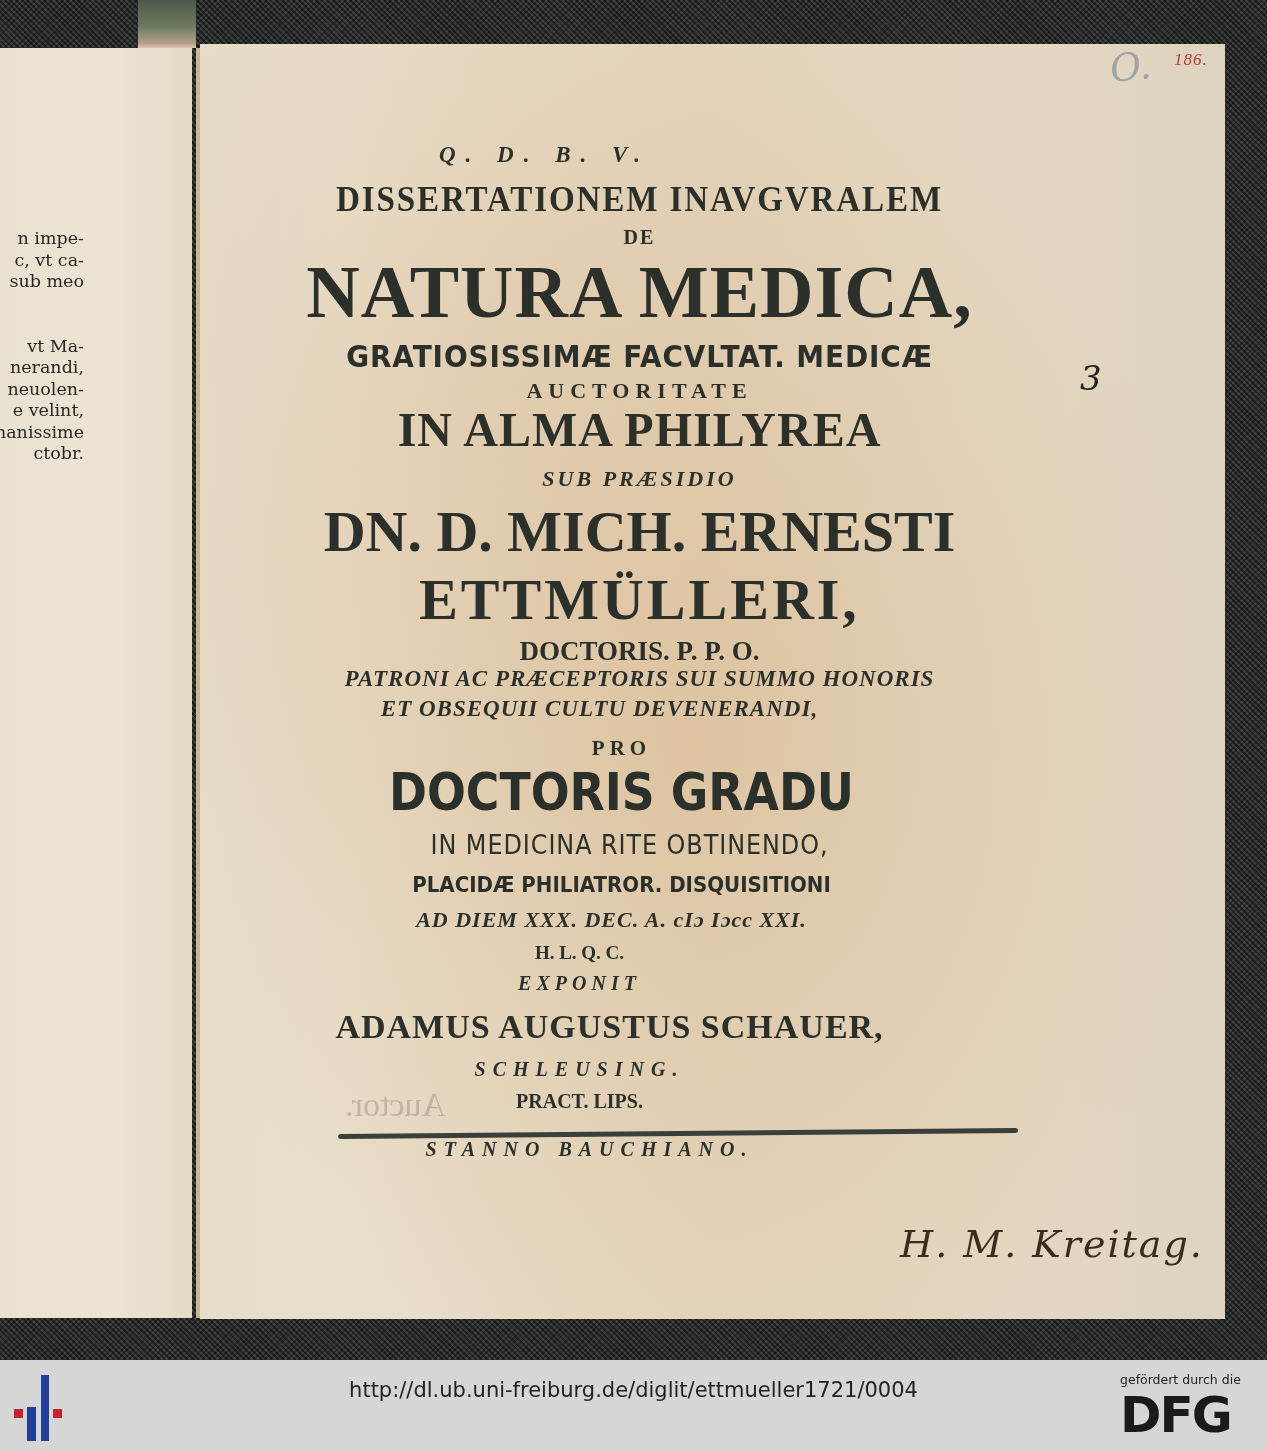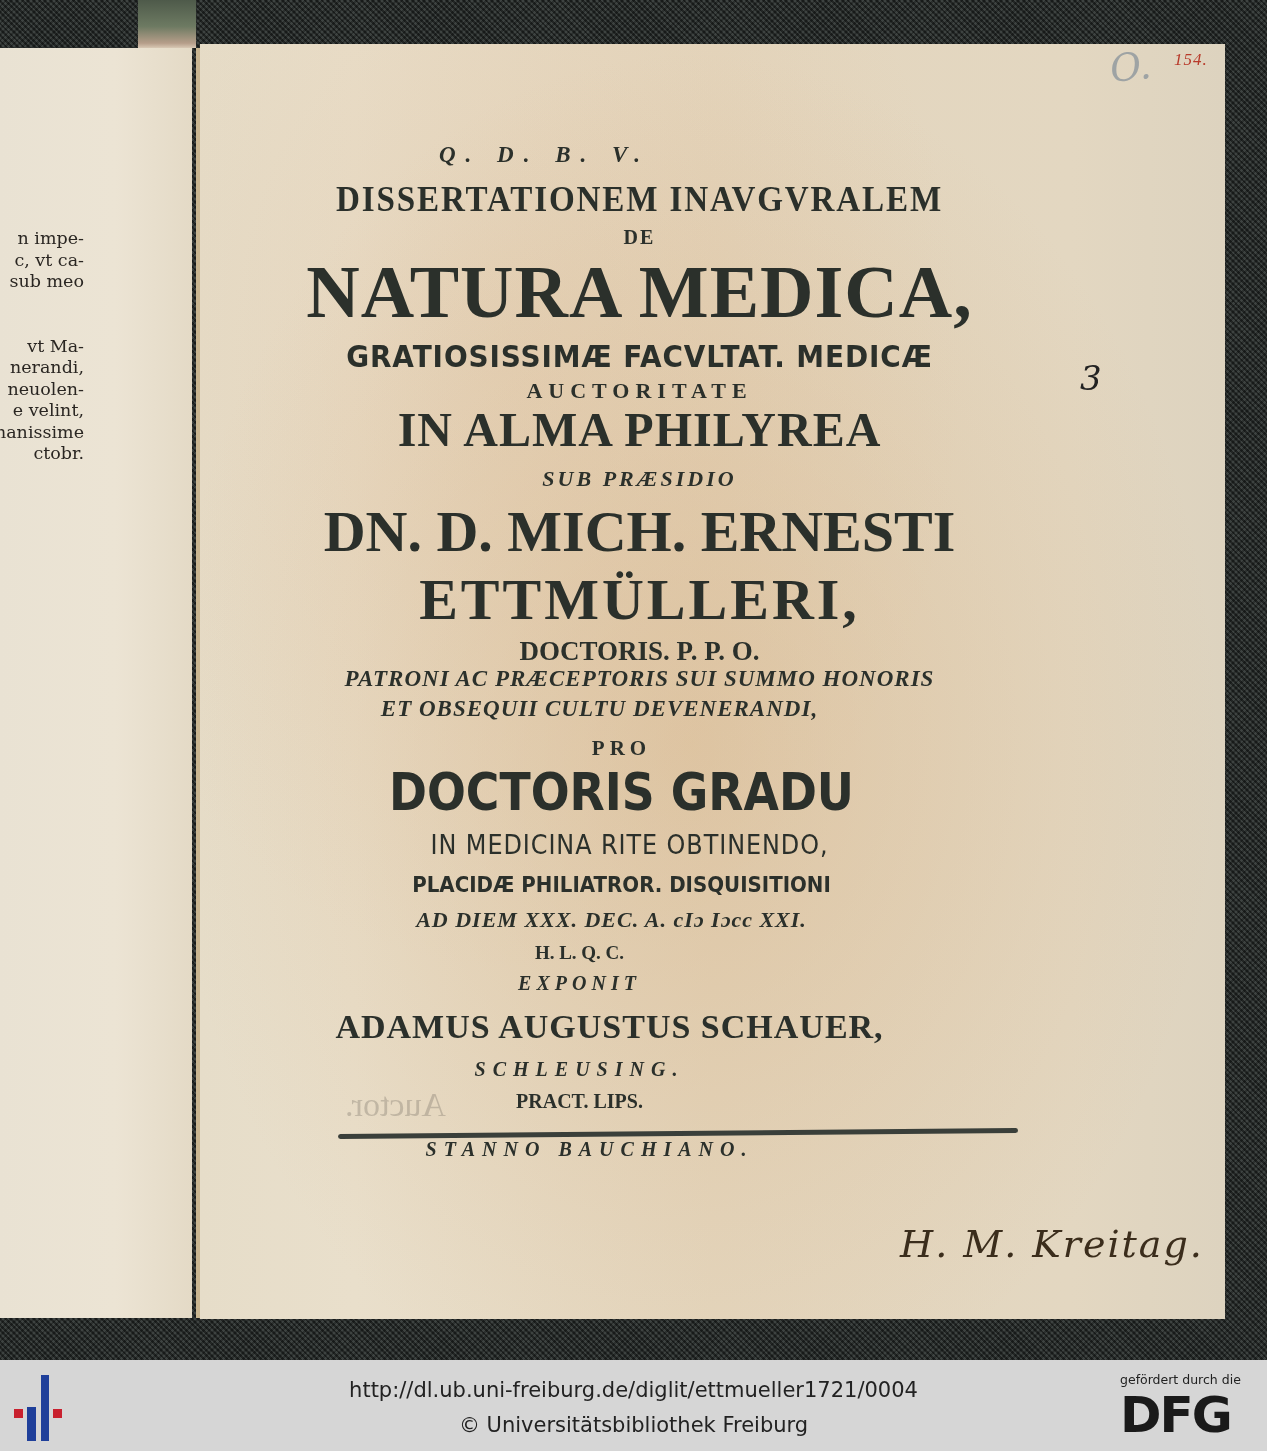--- a/index.html
+++ b/index.html
@@ -117,21 +117,21 @@
     <div>e velint,</div>
     <div>nanissime</div>
     <div>ctobr.</div>
   </div>
 </div>
 <div class="gutter-page"></div>
 
 <div class="right-page"></div>
 
 <div class="pencil-o">O.</div>
-<div class="red-folio">154.</div>
+<div class="red-folio">186.</div>
 <div class="hand-three">3</div>
 <div class="signature">H. M. Kreitag.</div>
 
 <div class="stamp-ghost" style="left:345px; top:1086px; font-size:34px;">Auctor.</div>
 
 <div class="title-block">
   <div class="ln caps it" style="top:142px; left:-95px; font-size:23px; letter-spacing:10px;">Q. D. B. V.</div>
   <div class="ln caps" style="top:178px; font-size:36px; letter-spacing:2px; font-weight:bold; transform:scaleX(0.92);">DISSERTATIONEM INAVGVRALEM</div>
   <div class="ln caps" style="top:226px; font-size:20px; font-weight:bold; letter-spacing:2px;">DE</div>
   <div class="ln caps" style="top:250px; font-size:74px; font-weight:bold; letter-spacing:1px;">NATURA MEDICA,</div>
@@ -159,16 +159,15 @@
 <div class="rule"></div>
 
 <div class="footer">
   <div class="ub-logo">
     <div class="sq" style="left:0; top:34px; width:9px; height:9px;"></div>
     <div class="bar" style="left:13px; top:32px; width:9px; height:34px;"></div>
     <div class="bar" style="left:27px; top:0; width:8px; height:66px;"></div>
     <div class="sq" style="left:39px; top:34px; width:9px; height:9px;"></div>
   </div>
   <div class="url">http://dl.ub.uni-freiburg.de/diglit/ettmueller1721/0004</div>
-  <div class="copyright">© Universitätsbibliothek Freiburg</div>
   <div class="dfg-caption">gefördert durch die</div>
   <div class="dfg-logo">DFG</div>
 </div>
 
 </body></html>

